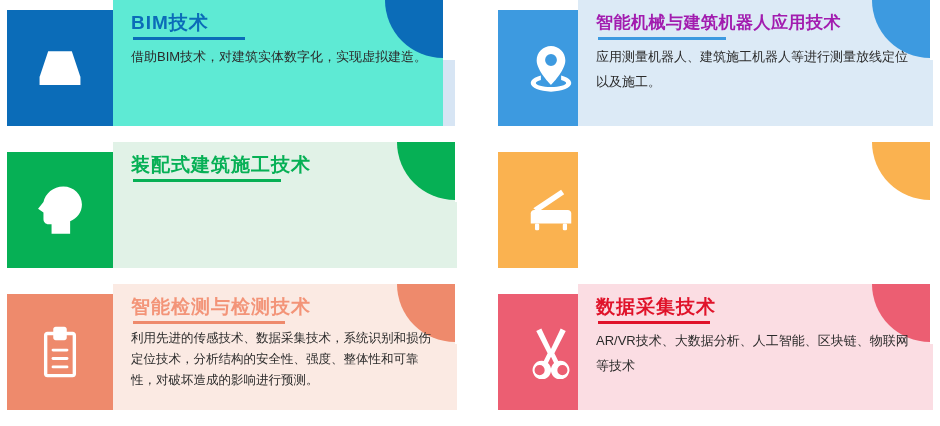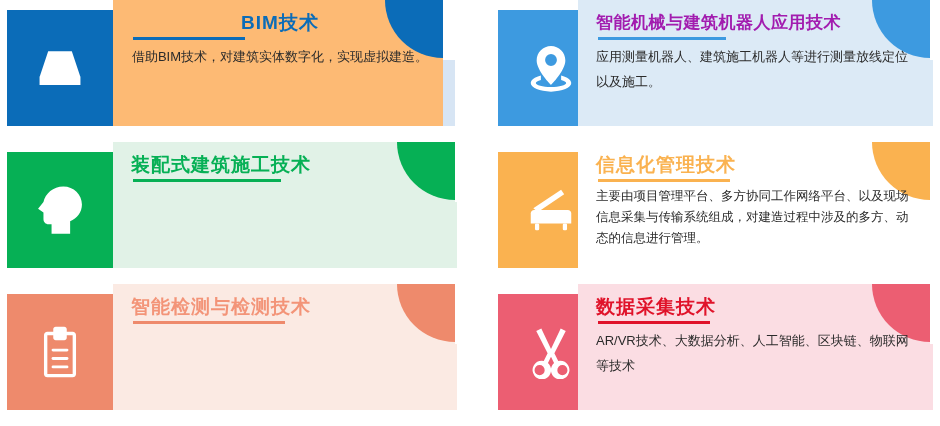--- a/index.html
+++ b/index.html
@@ -158,21 +158,21 @@
   #card-4 .panel { width: 342px; }
   #card-4 .panel-ext { width: 344px; }
 </style>
 </head>
 <body>
 
 <div id="grid">
     <div class="card" id="card-0">
       <div class="color-block" style="background: rgb(11, 108, 184);"></div>
       <div class="panel-ext" style="background: rgb(215, 229, 244);"></div>
-      <div class="panel" style="background: #fdba74; text-align: center;">
+      <div class="panel" style="background: #5eead4;">
         <div class="notch">
           <i style="background: rgb(11, 108, 184);"></i>
         </div>
         <div class="panel-inner">
           <div class="card-title" style="color: rgb(11, 108, 184);">BIM技术</div>
           <div class="title-rule" style="background: rgb(11, 108, 184);"></div>
           <div class="card-desc">借助BIM技术，对建筑实体数字化，实现虚拟建造。</div>
         </div>
       </div>
       <div class="icon-wrap">
@@ -221,25 +221,20 @@
           <path d="M36 4 C24 4 14.5 12.3 12.4 22.6 L6 30.4 L12.4 35 L12.4 43 C12.4 46.3 15 48.9 18.3 48.9 L22 48.9 L22 60 L44 60 L44 45.4 C52.2 42.2 58 34.7 58 25.6 C58 13.6 48.2 4 36 4 Z M36.5 14 L27 30 L34 30 L31 44 L43 26 L35.5 26 Z"></path>
         </svg>
       </div>
     </div>
     <div class="card" id="card-3">
       <div class="color-block" style="background: rgb(250, 178, 80);"></div>
       <div class="panel-ext" style="background: rgb(255, 255, 255);"></div>
       <div class="panel" style="background: rgb(255, 255, 255);">
         <div class="notch">
           <i style="background: rgb(250, 178, 80);"></i>
-        </div>
-        <div class="panel-inner">
-          <div class="card-title" style="color: rgb(250, 178, 80);">信息化管理技术</div>
-          <div class="title-rule" style="background: rgb(250, 178, 80);"></div>
-          <div class="card-desc small">主要由项目管理平台、多方协同工作网络平台、以及现场信息采集与传输系统组成，对建造过程中涉及的多方、动态的信息进行管理。</div>
         </div>
       </div>
       <div class="icon-wrap">
         <svg viewBox="0 0 64 64">
           <path d="M11 30 L44 8 L47.6 13.4 L16.5 34.4 Z"></path>
           <path d="M8 36 C8 33.8 9.8 32 12 32 L52 32 C54.2 32 56 33.8 56 36 L56 48 L8 48 Z"></path>
           <rect x="13" y="48" width="5" height="8" rx="1.5"></rect>
           <rect x="46" y="48" width="5" height="8" rx="1.5"></rect>
           <circle cx="40" cy="40.5" r="2.6"></circle>
           <circle cx="46" cy="40.5" r="2.6"></circle>
@@ -250,20 +245,21 @@
     <div class="card" id="card-4">
       <div class="color-block" style="background: rgb(238, 138, 108);"></div>
       <div class="panel-ext" style="background: rgb(251, 234, 227);"></div>
       <div class="panel" style="background: rgb(251, 234, 227);">
         <div class="notch">
           <i style="background: rgb(238, 138, 108);"></i>
         </div>
         <div class="panel-inner">
           <div class="card-title" style="color: rgb(243, 148, 120);">智能检测与检测技术</div>
           <div class="title-rule" style="background: rgb(238, 138, 108);"></div>
+          <div class="card-desc small">利用先进的传感技术、数据采集技术，系统识别和损伤定位技术，分析结构的安全性、强度、整体性和可靠性，对破坏造成的影响进行预测。</div>
         </div>
       </div>
       <div class="icon-wrap">
         <svg viewBox="0 0 64 64">
           <path d="M17 8 L24 8 L24 5 C24 3.3 25.3 2 27 2 L37 2 C38.7 2 40 3.3 40 5 L40 8 L47 8 C49.2 8 51 9.8 51 12 L51 58 C51 60.2 49.2 62 47 62 L17 62 C14.8 62 13 60.2 13 58 L13 12 C13 9.8 14.8 8 17 8 Z M24 12 L17 12 L17 58 L47 58 L47 12 L40 12 L40 15 C40 16.7 38.7 18 37 18 L27 18 C25.3 18 24 16.7 24 15 Z"></path>
           <rect x="22" y="28" width="20" height="3.4" rx="1.7"></rect>
           <rect x="22" y="38" width="20" height="3.4" rx="1.7"></rect>
           <rect x="22" y="48" width="20" height="3.4" rx="1.7"></rect>
         </svg>
       </div>

